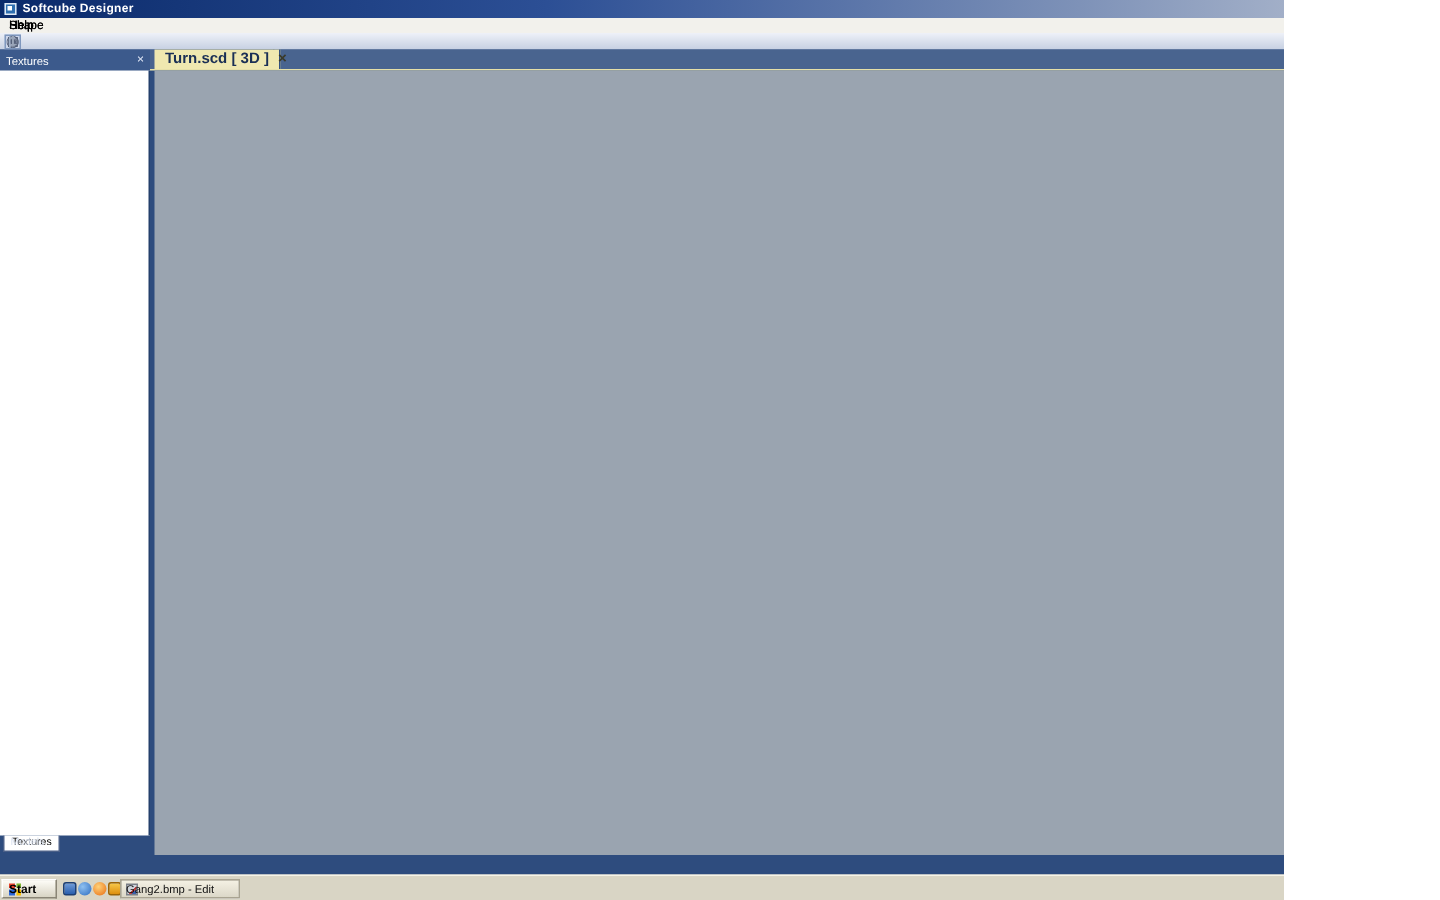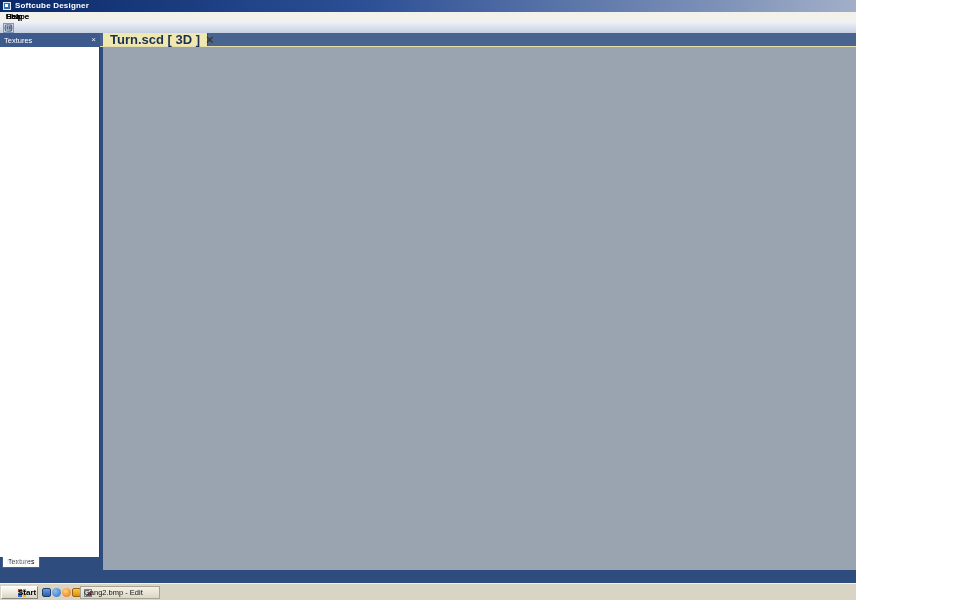--- a/index.html
+++ b/index.html
@@ -33,21 +33,21 @@
   .ti.dis{color:#9aa5b8}
   .ti.pressed{background:#ccd6ea;border:1px solid #7f97bd;line-height:8px;color:#1d3a6b;}
   .tsep{position:relative;width:1px;height:8px;background:#9fb0c8;margin:0 3px;flex:0 0 auto;}
 
   
   .panel-header{left:0;top:33px;width:100px;height:14px;background:#3c5a8c;color:#fff;}
   .panel-header .lbl{left:4px;top:3px;font-size:7.5px;}
   .panel-header .x{right:4px;top:2px;font-size:8px;color:#e8eefc;}
   .doc-tabs{left:100px;top:33px;width:860px;height:14px;background:#49648f;
     border-bottom:1px solid #e6e0a8;display:flex;align-items:flex-end;padding-left:3px;}
-  .dtab{position:relative;height:13px;padding:0 7px;font-size:13px;line-height:13px;color:#d3dae8;
+  .dtab{position:relative;height:13px;padding:0 7px;font-size:10px;line-height:13px;color:#d3dae8;
         background:linear-gradient(#5a7099,#46618f);border-right:1px solid #33507e;white-space:nowrap;}
   .dtab.active{background:#efe8b0;color:#1a2f55;font-weight:bold;}
   .dtab.active .x{position:relative;display:inline-block;margin-left:6px;color:#3a3a2a;font-weight:bold;}
 
   
   .sidepanel{left:0;top:47px;width:100px;height:510px;background:#fff;border-right:1px solid #24406c;}
   .panel-tabs{left:0;top:557px;width:100px;height:11px;display:flex;position:absolute;padding-left:2px;}
   .ptab{position:relative;height:11px;padding:0 5px;font-size:7px;line-height:10px;}
   .ptab.active{background:#fff;color:#000;border:1px solid #4a5f87;border-top:none;}
   .ptab.inactive{color:#d9e1ef;}
@@ -66,21 +66,21 @@
              font-size:7px;line-height:7px;color:#000;padding-left:2px;}
   .spin{position:relative;width:9px;height:9px;display:flex;flex-direction:column;}
   .spin b{position:relative;flex:1;background:#d4d0c8;border:1px solid;border-color:#fff #6f6f6f #6f6f6f #fff;}
   .spin b:after{content:"";position:absolute;left:2px;border-left:2px solid transparent;border-right:2px solid transparent;}
   .spin b.up:after{top:1px;border-bottom:3px solid #802020;}
   .spin b.dn:after{top:1px;border-top:3px solid #802020;}
 
   
   .taskbar{left:0;top:583px;width:960px;height:17px;background:#d9d5c5;border-top:1px solid #f6f3e7;}
   .start-btn{left:1px;top:2px;width:37px;height:13px;background:linear-gradient(#fdfcf7,#d8d4c4);
-    border:1px solid;border-color:#fff #8a8576 #8a8576 #fff;display:flex;align-items:center;gap:2px;padding-left:16px;text-decoration:underline;}
+    border:1px solid;border-color:#fff #8a8576 #8a8576 #fff;display:flex;align-items:center;gap:2px;padding-left:4px;text-decoration:underline;}
   .flag{position:relative;width:8px;height:8px;flex:0 0 auto;}
   .flag i{width:3.5px;height:3.5px;}
   .flag .r{left:0;top:0;background:#e8422a}.flag .g{right:0;top:0;background:#7cb82f}
   .flag .b{left:0;bottom:0;background:#2a66d9}.flag .y{right:0;bottom:0;background:#f5bd02}
   .start-txt{position:relative;font-size:8px;font-weight:bold;color:#000;}
   .ql{top:4px;width:9px;height:9px;border-radius:2px;}
   .tasks{left:80px;top:2px;display:flex;gap:4px;position:absolute;}
   .task{position:relative;width:80px;height:13px;background:linear-gradient(#f4f1e4,#dcd8c8);
     border:1px solid #a9a492;display:flex;align-items:center;gap:3px;padding:0 3px;overflow:hidden;}
   .task.active{background:#fcfcfa;border-color:#8a8576 #fff #fff #8a8576;}

